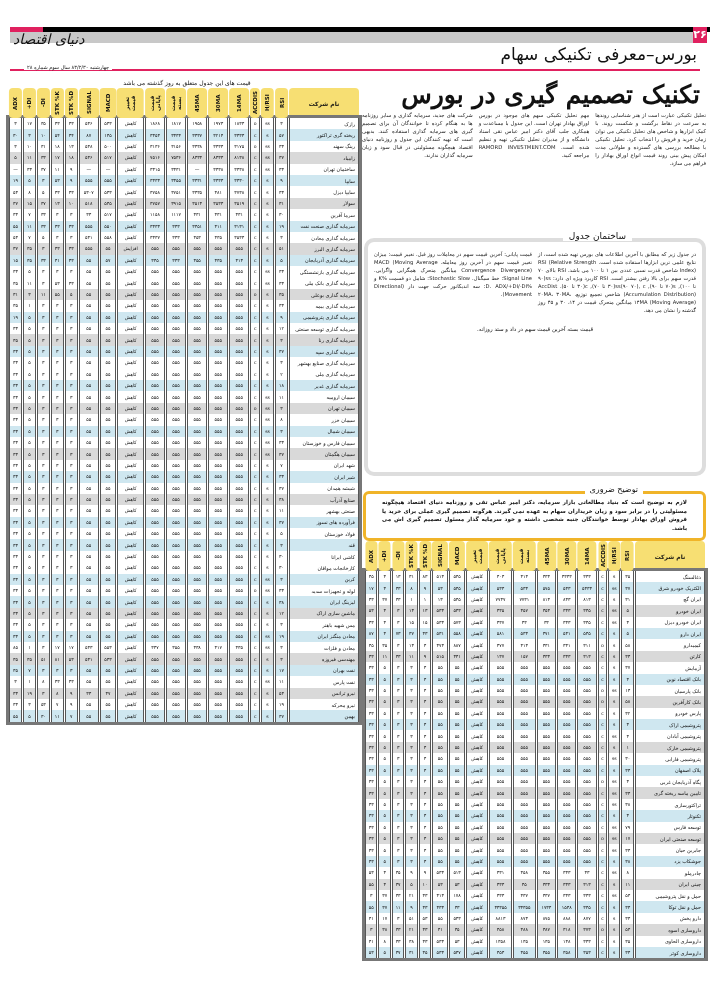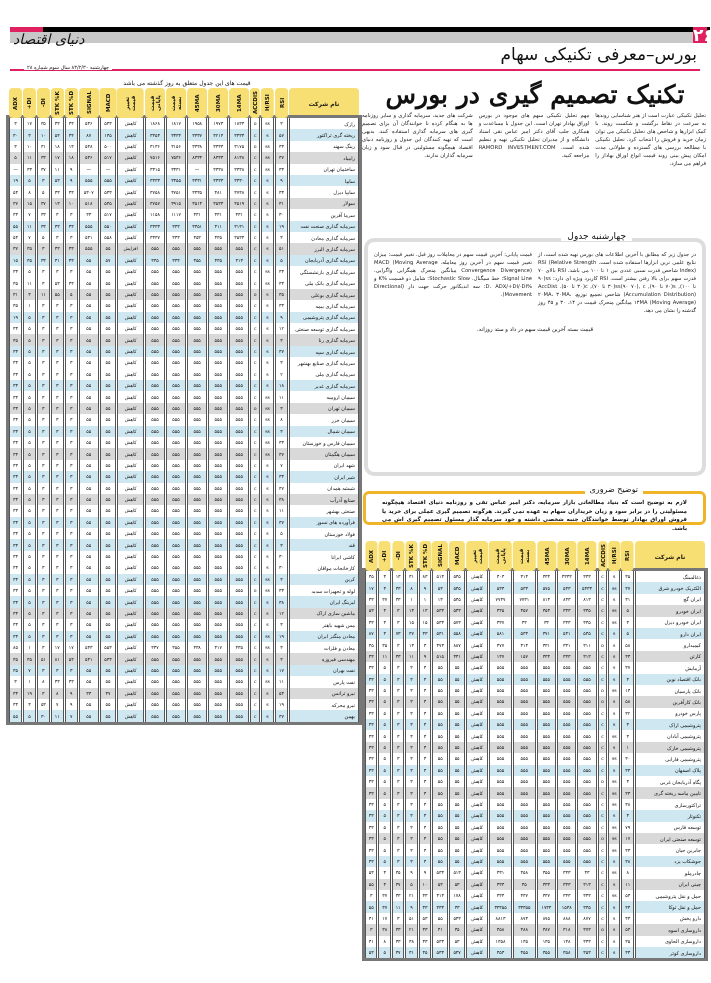--- a/index.html
+++ b/index.html
@@ -1,32 +1,32 @@
 <!DOCTYPE html>
 <html><head>
 <meta charset="utf-8">
 <style>
 *{box-sizing:border-box;margin:0;padding:0}
 body{width:711px;height:983px;background:#fff;font-family:"DejaVu Sans",sans-serif;position:relative;overflow:hidden;color:#111}
 .topbar{position:absolute;left:10px;top:27px;width:700px;height:5px;background:#000}
 .topbar .pink{position:absolute;left:0;top:0;width:33px;height:5px;background:#e0215f}
 .graybar{position:absolute;left:10px;top:32px;width:690px;height:11px;background:#c8c8c8}
-.pagenum{position:absolute;right:4px;top:27px;width:14px;height:16px;background:#e0215f;color:#fff;font-size:17px;font-weight:bold;text-align:center;line-height:16px}
+.pagenum{position:absolute;right:4px;top:27px;width:14px;height:16px;background:#e0215f;color:#fff;font-size:11px;font-weight:bold;text-align:center;line-height:16px}
 .logo{position:absolute;left:13px;top:31px;font-size:14px;font-style:italic}
 .section-title{position:absolute;right:14px;top:44px;font-size:17px;font-weight:normal;direction:rtl;letter-spacing:-0.5px}
 .pinkrule{position:absolute;left:10px;top:69px;width:690px;height:2px;background:#e0215f}
 .dateline{position:absolute;left:24px;top:64px;background:#fff;padding:0 3px;font-size:5px;direction:rtl}
-.headline{position:absolute;left:370px;top:80px;width:330px;text-align:center;font-size:25px;font-weight:bold;direction:rtl;font-family:"DejaVu Serif",serif}
+.headline{position:absolute;left:370px;top:80px;width:330px;text-align:right;font-size:25px;font-weight:bold;direction:rtl;font-family:"DejaVu Serif",serif}
 .cols{position:absolute;left:362px;top:111px;width:344px;height:112px;display:flex;flex-direction:row-reverse;gap:6px}
 .cols p{flex:1;font-size:5.3px;line-height:8px;direction:rtl;text-align:justify;color:#222}
 .guide{position:absolute;left:364px;top:238px;width:342px;height:238px;border:4px solid #ddd;border-radius:10px}
 .guide-title{position:absolute;right:70px;top:-11px;background:#fff;padding:0 6px;font-size:9px;direction:rtl}
 .guide-cols{display:flex;flex-direction:row-reverse;gap:6px;padding:8px 6px}
 .guide-cols div{flex:1;font-size:5.2px;line-height:8px;direction:rtl;text-align:justify;color:#222}
-.note{position:absolute;left:363px;top:491px;width:343px;height:34px;border:3px solid #f0b429;border-radius:6px;padding:4px 16px}
+.note{position:absolute;left:363px;top:491px;width:343px;height:50px;border:3px solid #f0b429;border-radius:6px;padding:4px 16px}
 .note-title{position:absolute;right:60px;top:-9px;background:#fff;padding:0 5px;font-size:8px;direction:rtl}
 .note p{font-size:5.6px;line-height:8.5px;direction:rtl;text-align:justify;font-weight:bold}
 .caption{position:absolute;left:24px;top:79px;width:326px;text-align:center;font-size:6px;direction:rtl}
 table.stock{position:absolute;border-collapse:separate;border-spacing:1px 0;font-size:4.6px}
 table.stock th{background:#f7df73;height:30px;border-radius:4px;font-weight:bold;writing-mode:vertical-rl;transform:rotate(180deg);text-align:center;font-size:5.5px}
 table.stock th.name{writing-mode:horizontal-tb;transform:none;direction:rtl;font-size:6px}
 table.stock td{height:11.4px;text-align:center;border-left:1px solid #555;border-right:1px solid #555;padding:0 1px;white-space:nowrap;overflow:hidden}
 table.stock td.name{text-align:right;direction:rtl;padding-right:3px;font-size:5px}
 table.stock tr.b td{background:#cfe7f0}
 table.stock tr.g td{background:#d9d9d9}
@@ -46,21 +46,21 @@
 <div class="dateline">چهارشنبه ۸۳/۲/۳۰ سال سوم شماره ۲۸</div>
 
 <div class="headline">تکنیک تصمیم گیری در بورس</div>
 <div class="cols">
   <p>تحلیل تکنیکی عبارت است از هنر شناسایی روندها به سرعت در نقاط برگشت و شکست روند. با کمک ابزارها و شاخص های تحلیل تکنیکی می توان زمان خرید و فروش را انتخاب کرد. تحلیل تکنیکی با مطالعه بررسی های گسترده و طولانی مدت امکان پیش بینی روند قیمت انواع اوراق بهادار را فراهم می سازد.</p>
   <p>مهم تحلیل تکنیکی سهم های موجود در بورس اوراق بهادار تهران است. این جدول با مساعدت و همکاری جلب آقای دکتر امیر عباس تقی استاد دانشگاه و از مدیران تحلیل تکنیکی تهیه و تنظیم شده است. RAMORD INVESTMENT.COM مراجعه کنید.</p>
   <p>شرکت های جدید، سرمایه گذاری و سایر روزنامه ها به هنگام کرده تا خوانندگان آن برای تصمیم گیری های سرمایه گذاری استفاده کنند. بدیهی است که تهیه کنندگان این جدول و روزنامه دنیای اقتصاد هیچگونه مسئولیتی در قبال سود و زیان سرمایه گذاران ندارند.</p>
 </div>
 
 <div class="guide">
-  <div class="guide-title">چهارشنبه جدول</div>
+  <div class="guide-title">ساختمان جدول</div>
   <div class="guide-cols">
     <div>در جدول زیر که مطابق با آخرین اطلاعات های بورس تهیه شده است، از نتایج علمی ترین ابزارها استفاده شده است. RSI (Relative Strength Index) شاخص قدرت نسبی عددی بین ۱ تا ۱۰۰ می باشد. RSI بالای ۷۰ قدرت سهم برای بالا رفتن بیشتر است. RSI کاربرد ویژه ای دارد: ss(۹۰ تا ۱۰۰), s(۷۰ تا ۹۰), ss(۹۰ ۷۰), c(۳۰ تا ۷۰), c(۳۰ تا ۵۰). AccDist (Accumulation Distribution) شاخص تجمیع توزیع. ۲۰MA، ۳۰MA، ۱۴MA (Moving Average) میانگین متحرک قیمت در ۱۴، ۳۰ و ۴۵ روز گذشته را نشان می دهد.</div>
     <div>قیمت پایانی: آخرین قیمت سهم در معاملات روز قبل. تغییر قیمت: میزان تغییر قیمت سهم در آخرین روز معامله. MACD (Moving Average Convergence Divergence) میانگین متحرک همگرایی واگرایی. Signal Line: خط سیگنال. Stochastic Slow: شامل دو قسمت %K و %D. ADX/+DI/-DI: سه اندیکاتور حرکت جهت دار (Directional Movement).</div>
   </div>
   <div style="font-size:5.5px;direction:rtl;text-align:center;padding-top:4px">قیمت بسته آخرین قیمت سهم در داد و ستد روزانه.</div>
 </div>
 
 <div class="note">
   <div class="note-title">توضیح ضروری</div>
   <p>لازم به توضیح است که بنیاد مطالعاتی بازار سرمایه، دکتر امیر عباس تقی و روزنامه دنیای اقتصاد هیچگونه مسئولیتی را در برابر سود و زیان خریداران سهام به عهده نمی گیرند. هرگونه تصمیم گیری عملی برای خرید یا فروش اوراق بهادار توسط خوانندگان جنبه شخصی داشته و خود سرمایه گذار مسئول تصمیم گیری اش می باشد.</p>

